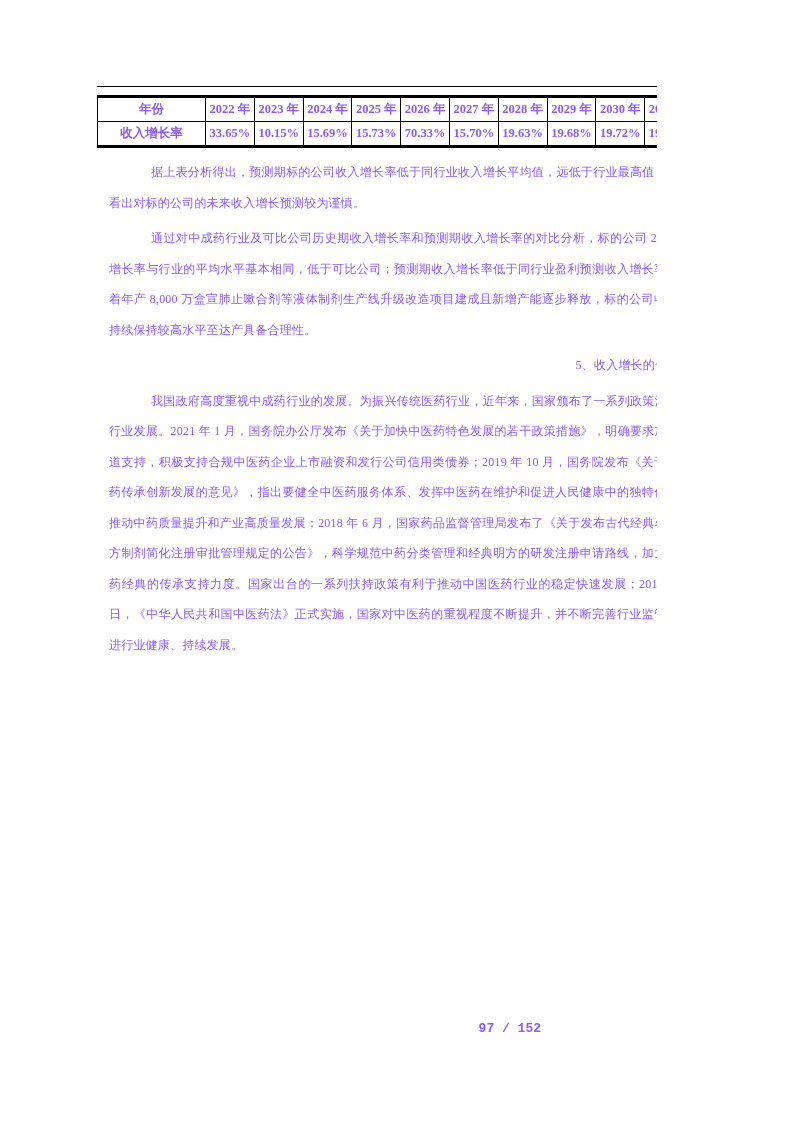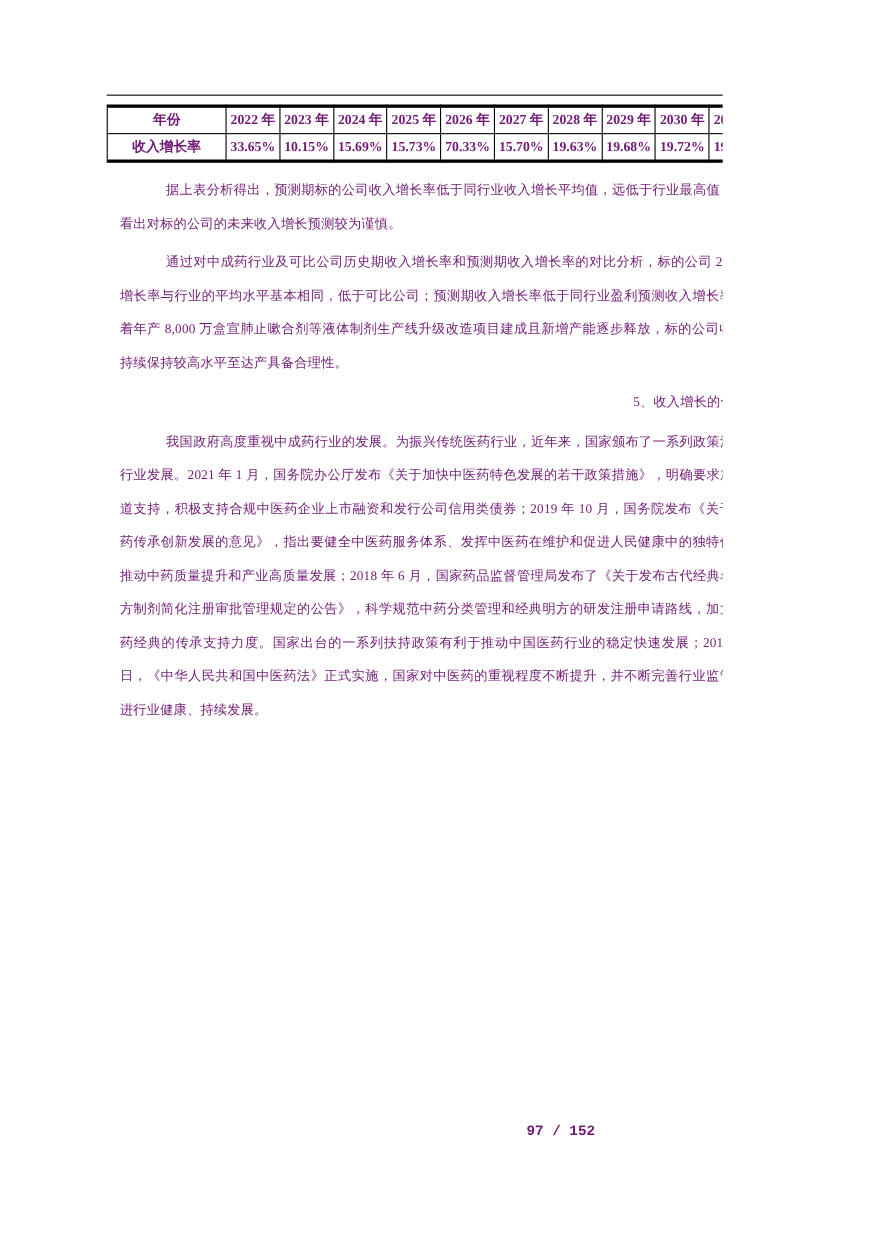--- a/index.html
+++ b/index.html
@@ -5,21 +5,21 @@
   html, body {
     margin: 0;
     padding: 0;
     background: #ffffff;
   }
   .page {
     position: relative;
     width: 657px;
     height: 1122px;
     background: #ffffff;
-    color: #701a75;
+    color: #8b5cf6;
     font-family: "Liberation Serif", "DejaVu Serif", serif;
     overflow: hidden;
   }
 
   
   .table-area {
     position: absolute;
     left: 97px;
     top: 86px;
     width: 597px;

